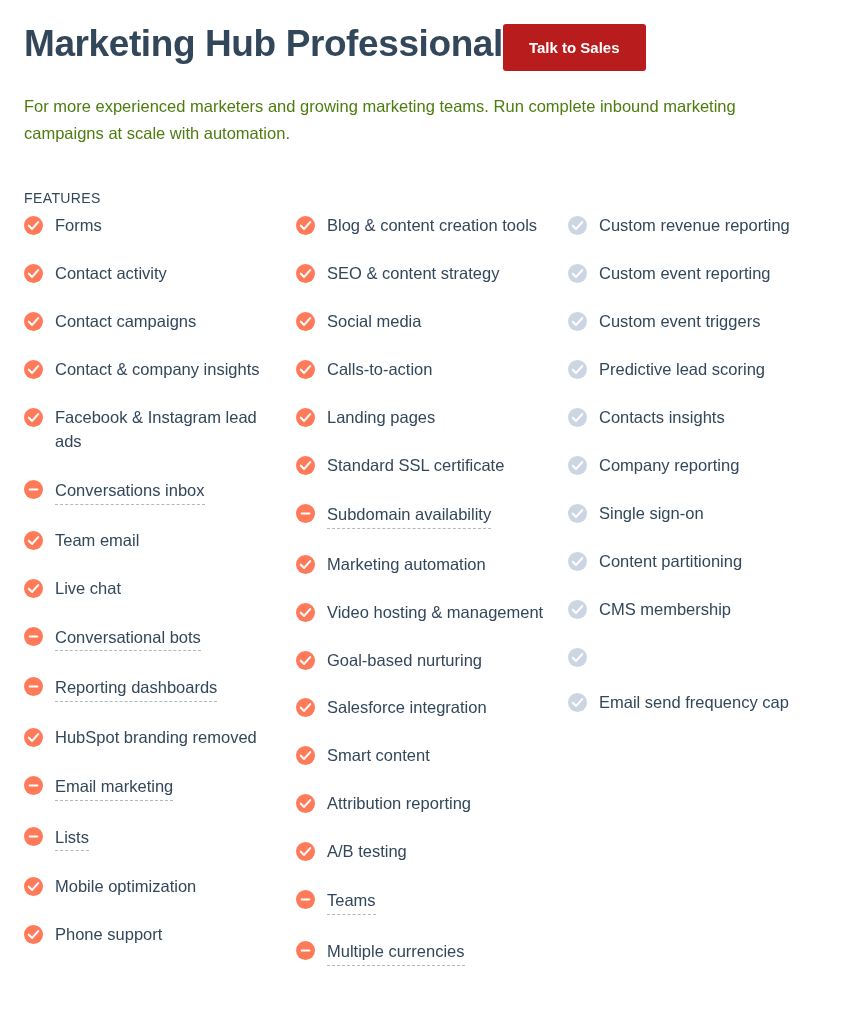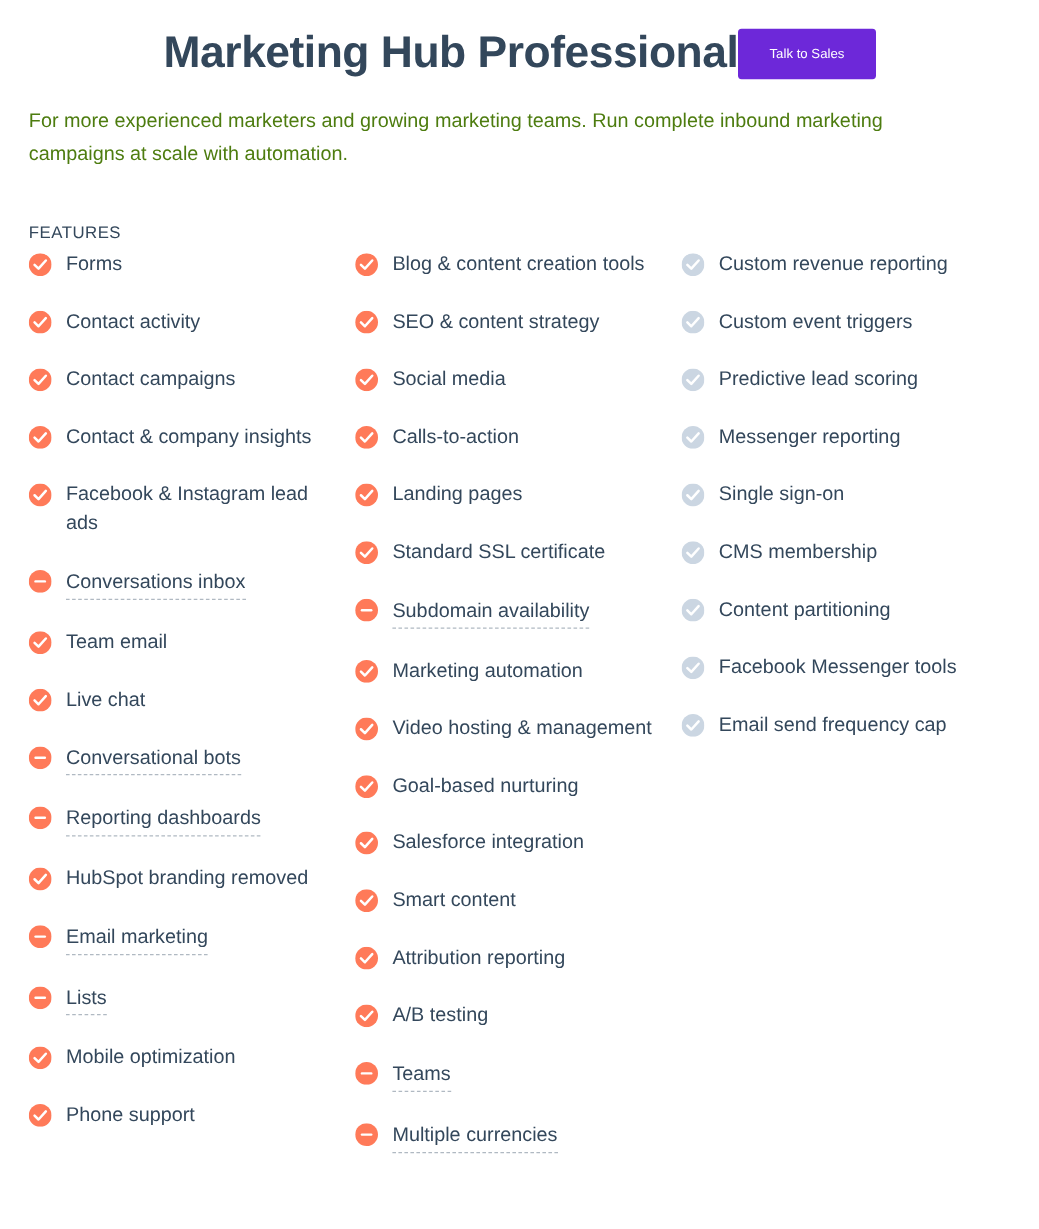--- a/index.html
+++ b/index.html
@@ -16,37 +16,37 @@
     -webkit-font-smoothing: antialiased;
   }
   .page {
     width: 866px;
     padding: 18px 24px 10px 24px;
     position: relative;
   }
   .header-row {
     display: flex;
     align-items: flex-start;
-    justify-content: center;
+    justify-content: flex-start;
   }
   .title {
     font-size: 37px;
     line-height: 1.18;
     font-weight: bold;
     color: #33475b;
     letter-spacing: -0.4px;
     margin: 0;
     padding-top: 4px;
   }
   .cta-button {
     flex: none;
-    background: #6d28d9;
+    background: #b91c1c;
     color: #ffffff;
-    font-size: 11px;
-    font-weight: normal;
+    font-size: 15px;
+    font-weight: bold;
     border: none;
     border-radius: 3px;
     padding: 15px 26px;
     margin-top: 6px;
     cursor: pointer;
     font-family: "Liberation Sans", sans-serif;
     white-space: nowrap;
   }
   .description {
     font-size: 16.5px;
@@ -412,75 +412,92 @@
           </span>
           <span class="feature-text">Custom revenue reporting</span>
         </div>
         <div class="feature">
           <span class="icon">
             <svg width="19" height="19" viewBox="0 0 19 19">
               <circle cx="9.5" cy="9.5" r="9.5" fill="#cbd6e2"></circle>
               <path d="M4.8 9.7 L8.1 12.9 L14.2 6.1" stroke="#ffffff" stroke-width="2.1" fill="none" stroke-linecap="round" stroke-linejoin="round"></path>
             </svg>
           </span>
+          <span class="feature-text">Custom event reporting</span>
+        </div>
+        <div class="feature">
+          <span class="icon">
+            <svg width="19" height="19" viewBox="0 0 19 19">
+              <circle cx="9.5" cy="9.5" r="9.5" fill="#cbd6e2"></circle>
+              <path d="M4.8 9.7 L8.1 12.9 L14.2 6.1" stroke="#ffffff" stroke-width="2.1" fill="none" stroke-linecap="round" stroke-linejoin="round"></path>
+            </svg>
+          </span>
           <span class="feature-text">Custom event triggers</span>
         </div>
         <div class="feature">
           <span class="icon">
             <svg width="19" height="19" viewBox="0 0 19 19">
               <circle cx="9.5" cy="9.5" r="9.5" fill="#cbd6e2"></circle>
               <path d="M4.8 9.7 L8.1 12.9 L14.2 6.1" stroke="#ffffff" stroke-width="2.1" fill="none" stroke-linecap="round" stroke-linejoin="round"></path>
             </svg>
           </span>
           <span class="feature-text">Predictive lead scoring</span>
         </div>
         <div class="feature">
           <span class="icon">
             <svg width="19" height="19" viewBox="0 0 19 19">
               <circle cx="9.5" cy="9.5" r="9.5" fill="#cbd6e2"></circle>
               <path d="M4.8 9.7 L8.1 12.9 L14.2 6.1" stroke="#ffffff" stroke-width="2.1" fill="none" stroke-linecap="round" stroke-linejoin="round"></path>
             </svg>
           </span>
-          <span class="feature-text">Messenger reporting</span>
+          <span class="feature-text">Contacts insights</span>
+        </div>
+        <div class="feature">
+          <span class="icon">
+            <svg width="19" height="19" viewBox="0 0 19 19">
+              <circle cx="9.5" cy="9.5" r="9.5" fill="#cbd6e2"></circle>
+              <path d="M4.8 9.7 L8.1 12.9 L14.2 6.1" stroke="#ffffff" stroke-width="2.1" fill="none" stroke-linecap="round" stroke-linejoin="round"></path>
+            </svg>
+          </span>
+          <span class="feature-text">Company reporting</span>
         </div>
         <div class="feature">
           <span class="icon">
             <svg width="19" height="19" viewBox="0 0 19 19">
               <circle cx="9.5" cy="9.5" r="9.5" fill="#cbd6e2"></circle>
               <path d="M4.8 9.7 L8.1 12.9 L14.2 6.1" stroke="#ffffff" stroke-width="2.1" fill="none" stroke-linecap="round" stroke-linejoin="round"></path>
             </svg>
           </span>
           <span class="feature-text">Single sign-on</span>
         </div>
         <div class="feature">
           <span class="icon">
             <svg width="19" height="19" viewBox="0 0 19 19">
               <circle cx="9.5" cy="9.5" r="9.5" fill="#cbd6e2"></circle>
               <path d="M4.8 9.7 L8.1 12.9 L14.2 6.1" stroke="#ffffff" stroke-width="2.1" fill="none" stroke-linecap="round" stroke-linejoin="round"></path>
             </svg>
           </span>
+          <span class="feature-text">Content partitioning</span>
+        </div>
+        <div class="feature">
+          <span class="icon">
+            <svg width="19" height="19" viewBox="0 0 19 19">
+              <circle cx="9.5" cy="9.5" r="9.5" fill="#cbd6e2"></circle>
+              <path d="M4.8 9.7 L8.1 12.9 L14.2 6.1" stroke="#ffffff" stroke-width="2.1" fill="none" stroke-linecap="round" stroke-linejoin="round"></path>
+            </svg>
+          </span>
           <span class="feature-text">CMS membership</span>
         </div>
         <div class="feature">
           <span class="icon">
             <svg width="19" height="19" viewBox="0 0 19 19">
               <circle cx="9.5" cy="9.5" r="9.5" fill="#cbd6e2"></circle>
               <path d="M4.8 9.7 L8.1 12.9 L14.2 6.1" stroke="#ffffff" stroke-width="2.1" fill="none" stroke-linecap="round" stroke-linejoin="round"></path>
             </svg>
           </span>
-          <span class="feature-text">Content partitioning</span>
-        </div>
-        <div class="feature">
-          <span class="icon">
-            <svg width="19" height="19" viewBox="0 0 19 19">
-              <circle cx="9.5" cy="9.5" r="9.5" fill="#cbd6e2"></circle>
-              <path d="M4.8 9.7 L8.1 12.9 L14.2 6.1" stroke="#ffffff" stroke-width="2.1" fill="none" stroke-linecap="round" stroke-linejoin="round"></path>
-            </svg>
-          </span>
-          <span class="feature-text">Facebook Messenger tools</span>
         </div>
         <div class="feature">
           <span class="icon">
             <svg width="19" height="19" viewBox="0 0 19 19">
               <circle cx="9.5" cy="9.5" r="9.5" fill="#cbd6e2"></circle>
               <path d="M4.8 9.7 L8.1 12.9 L14.2 6.1" stroke="#ffffff" stroke-width="2.1" fill="none" stroke-linecap="round" stroke-linejoin="round"></path>
             </svg>
           </span>
           <span class="feature-text">Email send frequency cap</span>
         </div>

